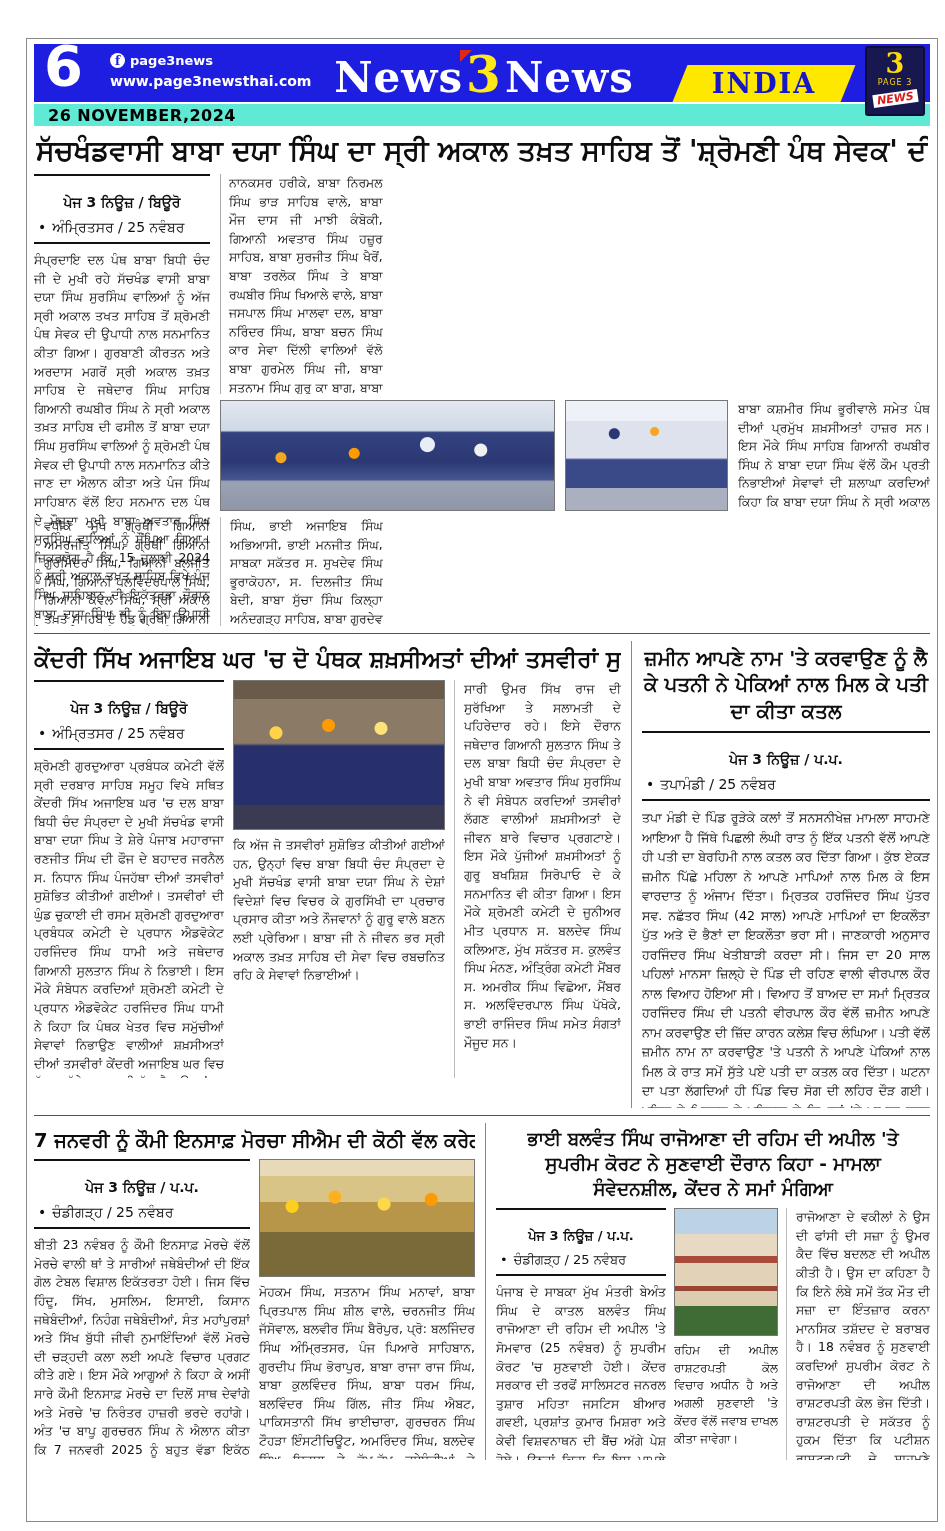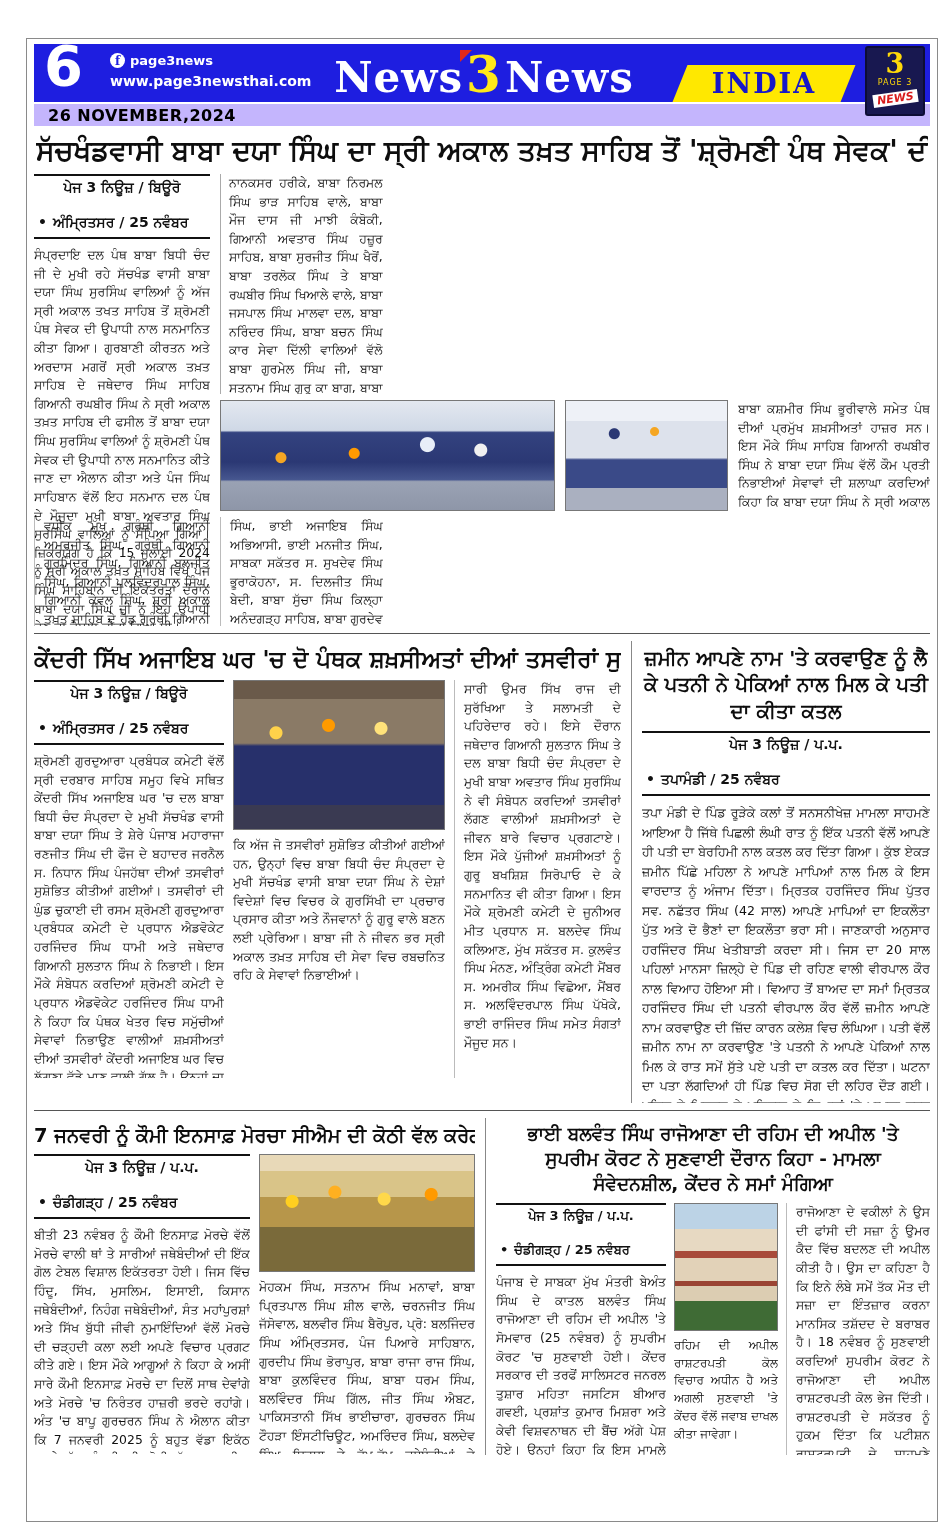--- a/index.html
+++ b/index.html
@@ -31,30 +31,30 @@
   .india-tab{position:absolute;right:82px;top:21px;width:168px;height:37px;background:#ffe800;transform:skewX(-22deg);}
   .india-text{transform:skewX(22deg);text-align:center;font-family:"DejaVu Serif","Liberation Serif",serif;
     font-weight:bold;font-size:27px;color:#1717c8;line-height:37px;letter-spacing:2px;}
   .logo-box{position:absolute;right:5px;top:2px;width:60px;height:70px;background:#181850;
     border:2px solid #0d0d35;border-radius:3px;text-align:center;color:#fff;box-sizing:border-box;}
   .logo-box .big3{color:#ffd90a;font-size:27px;font-weight:bold;font-family:"DejaVu Serif","Liberation Serif",serif;line-height:28px;margin-top:2px;}
   .logo-box .p3{font-size:8px;letter-spacing:1px;color:#ffd90a;font-weight:normal;}
   .logo-box .news{display:inline-block;background:#fff;color:#d81c1c;font-style:italic;font-weight:bold;
     font-size:11px;padding:0 4px;transform:rotate(-8deg);margin-top:2px;}
   
-  .datebar{height:22px;background:#c4b5fd;display:flex;align-items:center;border-top:2px solid #fff;}
+  .datebar{height:22px;background:#5eead4;display:flex;align-items:center;border-top:2px solid #fff;}
   .date-text{font-weight:bold;font-size:16px;color:#000;padding-left:14px;letter-spacing:0.5px;}
   
   .headline-xl{font-size:28px;font-weight:bold;color:#0d0d0d;margin:8px 2px 6px;white-space:nowrap;overflow:hidden;}
   h2{margin:0;color:#0d0d0d;}
   
   .col{font-size:12.4px;line-height:1.5;text-align:justify;overflow:hidden;}
-  .byline{border-top:2px solid #111;border-bottom:2px solid #111;padding:3px 0 6px;margin-bottom:7px;}
+  .byline{border-top:2px solid #111;border-bottom:2px solid #111;padding:18px 0 6px;margin-bottom:7px;}
   .byline .b1{text-align:center;font-weight:bold;font-size:14px;}
-  .byline .b2{font-weight:bold;font-size:14px;margin-top:18px;padding-left:4px;}
+  .byline .b2{font-weight:normal;font-size:14px;margin-top:8px;padding-left:4px;}
   .byline .b2 .bullet{margin-right:6px;}
   .hrule{border-top:1px solid #555;margin:7px 0;}
   
   .a1-grid{display:grid;grid-template-columns:176px 1fr 1fr 1fr 192px;grid-template-rows:214px 1fr;
     gap:6px 10px;height:452px;overflow:hidden;}
   .a1-left{grid-row:1/3;}
   .a1-right{grid-row:1/3;border-left:1px solid #aaa;padding-left:8px;}
   .photo{border:1px solid #777;box-sizing:border-box;}
   .photo1{grid-column:2/4;}
   .photo2{grid-column:4/5;}

